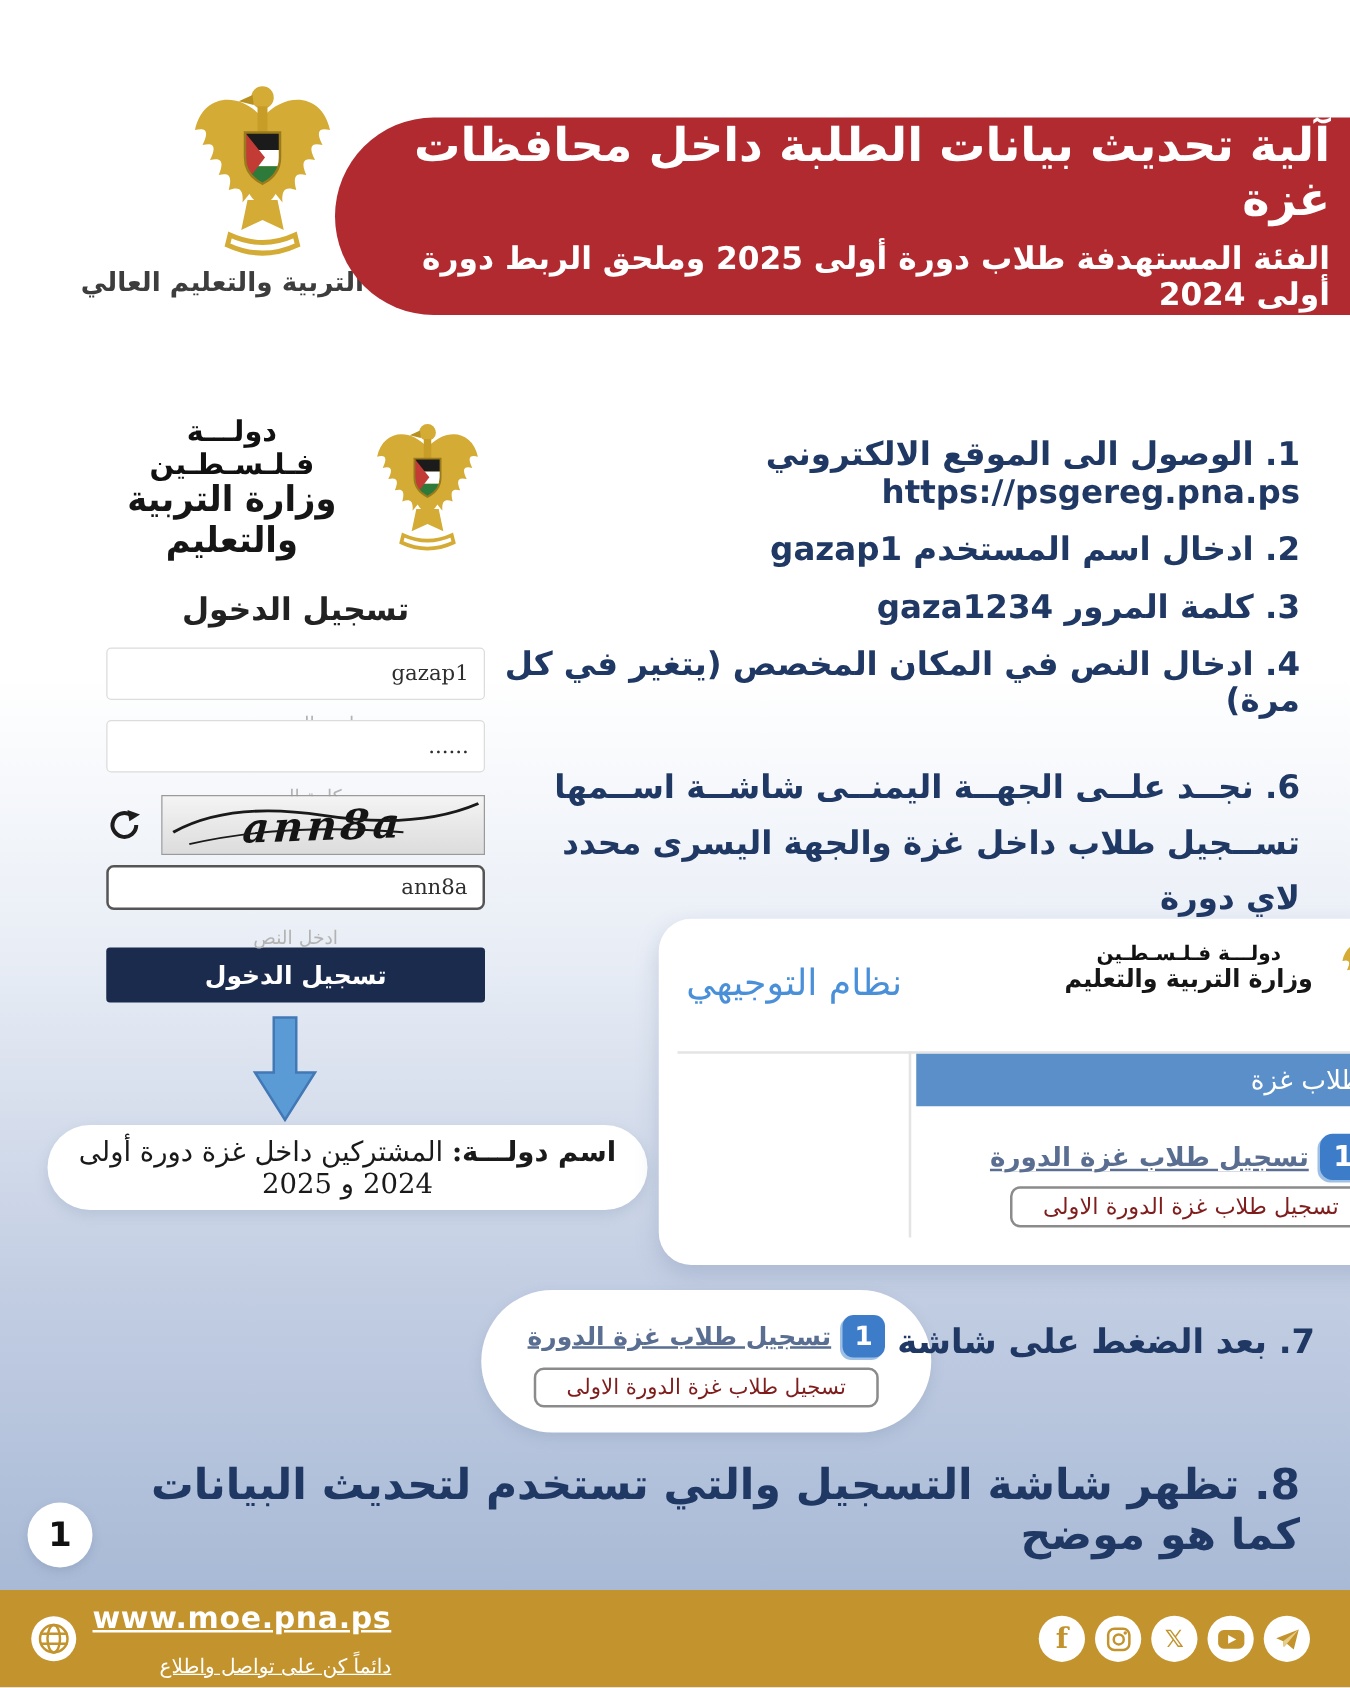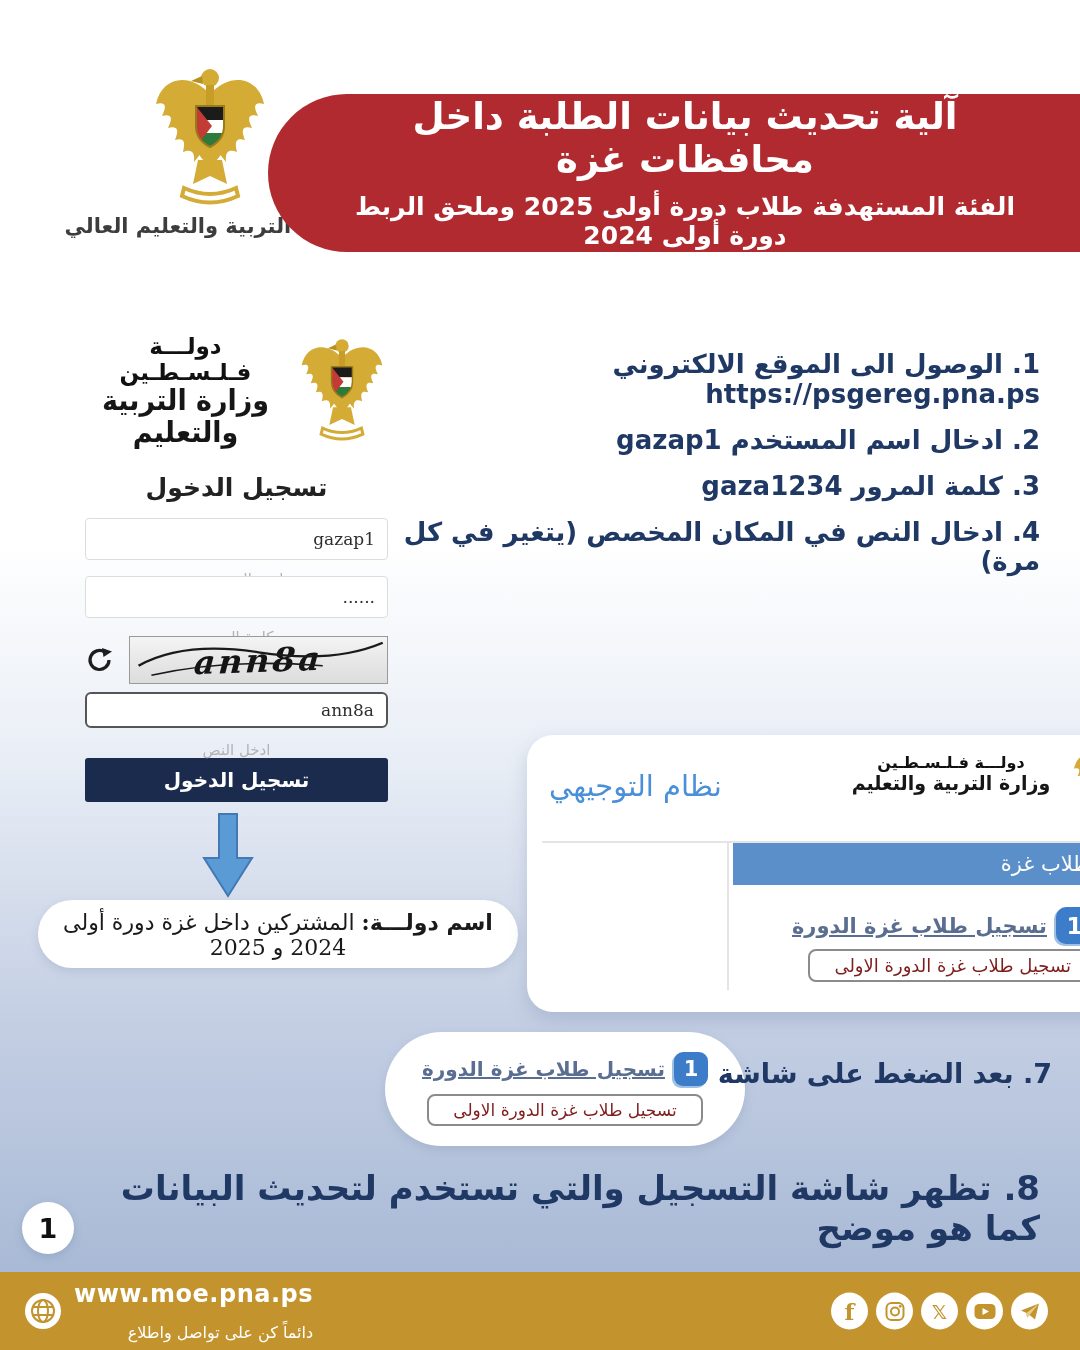--- a/index.html
+++ b/index.html
@@ -9,21 +9,21 @@
     background:linear-gradient(180deg,#ffffff 0%,#ffffff 40%,#e9eef6 56%,#c3cee3 76%,#a9bad6 94%,#a4b6d3 100%);
   }
   
   .ministry-logo{ position:absolute; left:55px; top:62px; width:310px; text-align:center; }
   .ministry-logo svg{ display:block; margin:0 auto; }
   .ministry-name{ margin-top:2px; font-size:21px; font-weight:bold; color:#3d3d3d; direction:rtl; }
   .banner{
     position:absolute; left:268px; top:94px; right:0; height:158px;
     background:#b02a30; border-radius:80px 0 0 80px;
     display:flex; flex-direction:column; justify-content:center; align-items:center;
-    padding:0 38px 0 60px; direction:rtl; text-align:center;
+    padding:0 16px 0 60px; direction:rtl; text-align:right;
   }
   .banner-title{ color:#fff; font-size:37px; font-weight:bold; line-height:1.15; }
   .banner-subtitle{ color:#fff; font-size:25px; font-weight:bold; margin-top:10px; }
   
   .login-shot{ position:absolute; left:85px; top:333px; width:303px; }
   .ls-header{ display:flex; flex-direction:row; justify-content:flex-start; align-items:center; direction:rtl; gap:10px; }
   .ls-head-text{ text-align:center; direction:rtl; flex:1; }
   .ls-state{ font-size:23px; font-weight:bold; color:#111; letter-spacing:1px; }
   .calligraphy{ font-size:27px; font-weight:bold; color:#161616; transform:scaleY(1.05); display:inline-block; }
   .ls-title{ text-align:center; font-size:25px; font-weight:bold; color:#222; margin-top:26px; direction:rtl; }
@@ -84,21 +84,21 @@
     display:flex; flex-direction:column; align-items:center; justify-content:center; gap:8px; }
   .step7-pill .num-badge{ width:34px; height:34px; flex:0 0 34px; font-size:21px; border-radius:9px; }
   .step7-pill .gaza-link{ font-size:20px; }
   .step7-pill .outline-btn{ font-size:17px; }
   
   .page-badge{ position:absolute; left:22px; top:1202px; width:52px; height:52px; background:#fff; border-radius:50%;
     display:flex; align-items:center; justify-content:center; font-size:27px; font-weight:bold; color:#111;
     box-shadow:0 3px 8px rgba(110,130,160,.3); }
   .footer{ position:absolute; left:0; right:0; bottom:0; height:78px; background:#c3942d; }
   .f-left{ position:absolute; left:24px; top:50%; transform:translateY(-50%); display:flex; align-items:center; gap:12px; }
-  .f-texts{ color:#fff; }
+  .f-texts{ color:#fff;text-decoration:underline; }
   .f-site{ font-size:24px; font-weight:bold; letter-spacing:.5px; }
   .f-tagline{ font-size:16px; direction:rtl; text-align:right; margin-top:15px; }
   .f-social{ position:absolute; right:32px; top:50%; transform:translateY(-50%); display:flex; gap:8px; }
   .social-circle{ width:37px; height:37px; background:#fff; border-radius:50%;
     display:flex; align-items:center; justify-content:center; cursor:pointer; color:#c3942d; }
   .social-circle .fb{ font-family:"DejaVu Serif",serif; font-weight:bold; font-size:23px; }
   .social-circle .xx{ font-weight:bold; font-size:19px; }
 </style>
 </head>
 <body>
@@ -193,20 +193,21 @@
     <span><b>اسم دولـــة:</b><span> المشتركين داخل غزة دورة أولى 2024 و 2025</span></span>
   </div>
 
   <div class="steps-block">
     <div class="step">1. الوصول الى الموقع الالكتروني https://psgereg.pna.ps</div>
     <div class="step">2. ادخال اسم المستخدم gazap1</div>
     <div class="step">3. كلمة المرور gaza1234</div>
     <div class="step">4. ادخال النص في المكان المخصص  (يتغير في كل مرة)</div>
   </div>
 
+  <div class="step6">6. نجــد علــى الجهــة اليمنــى شاشــة اســمها تســجيل طلاب داخل غزة والجهة اليسرى محدد لاي دورة</div>
 
   <div class="system-card">
     <div class="sc-app-title">نظام التوجيهي</div>
     <div class="sc-gov">
       <div class="ls-state">دولـــة فـلـسـطـين</div>
       <div class="calligraphy">وزارة التربية والتعليم</div>
     </div>
     <svg class="sc-emblem" width="80" height="92" viewBox="0 0 120 150">
         <use href="#eagle"></use>
       </svg>

